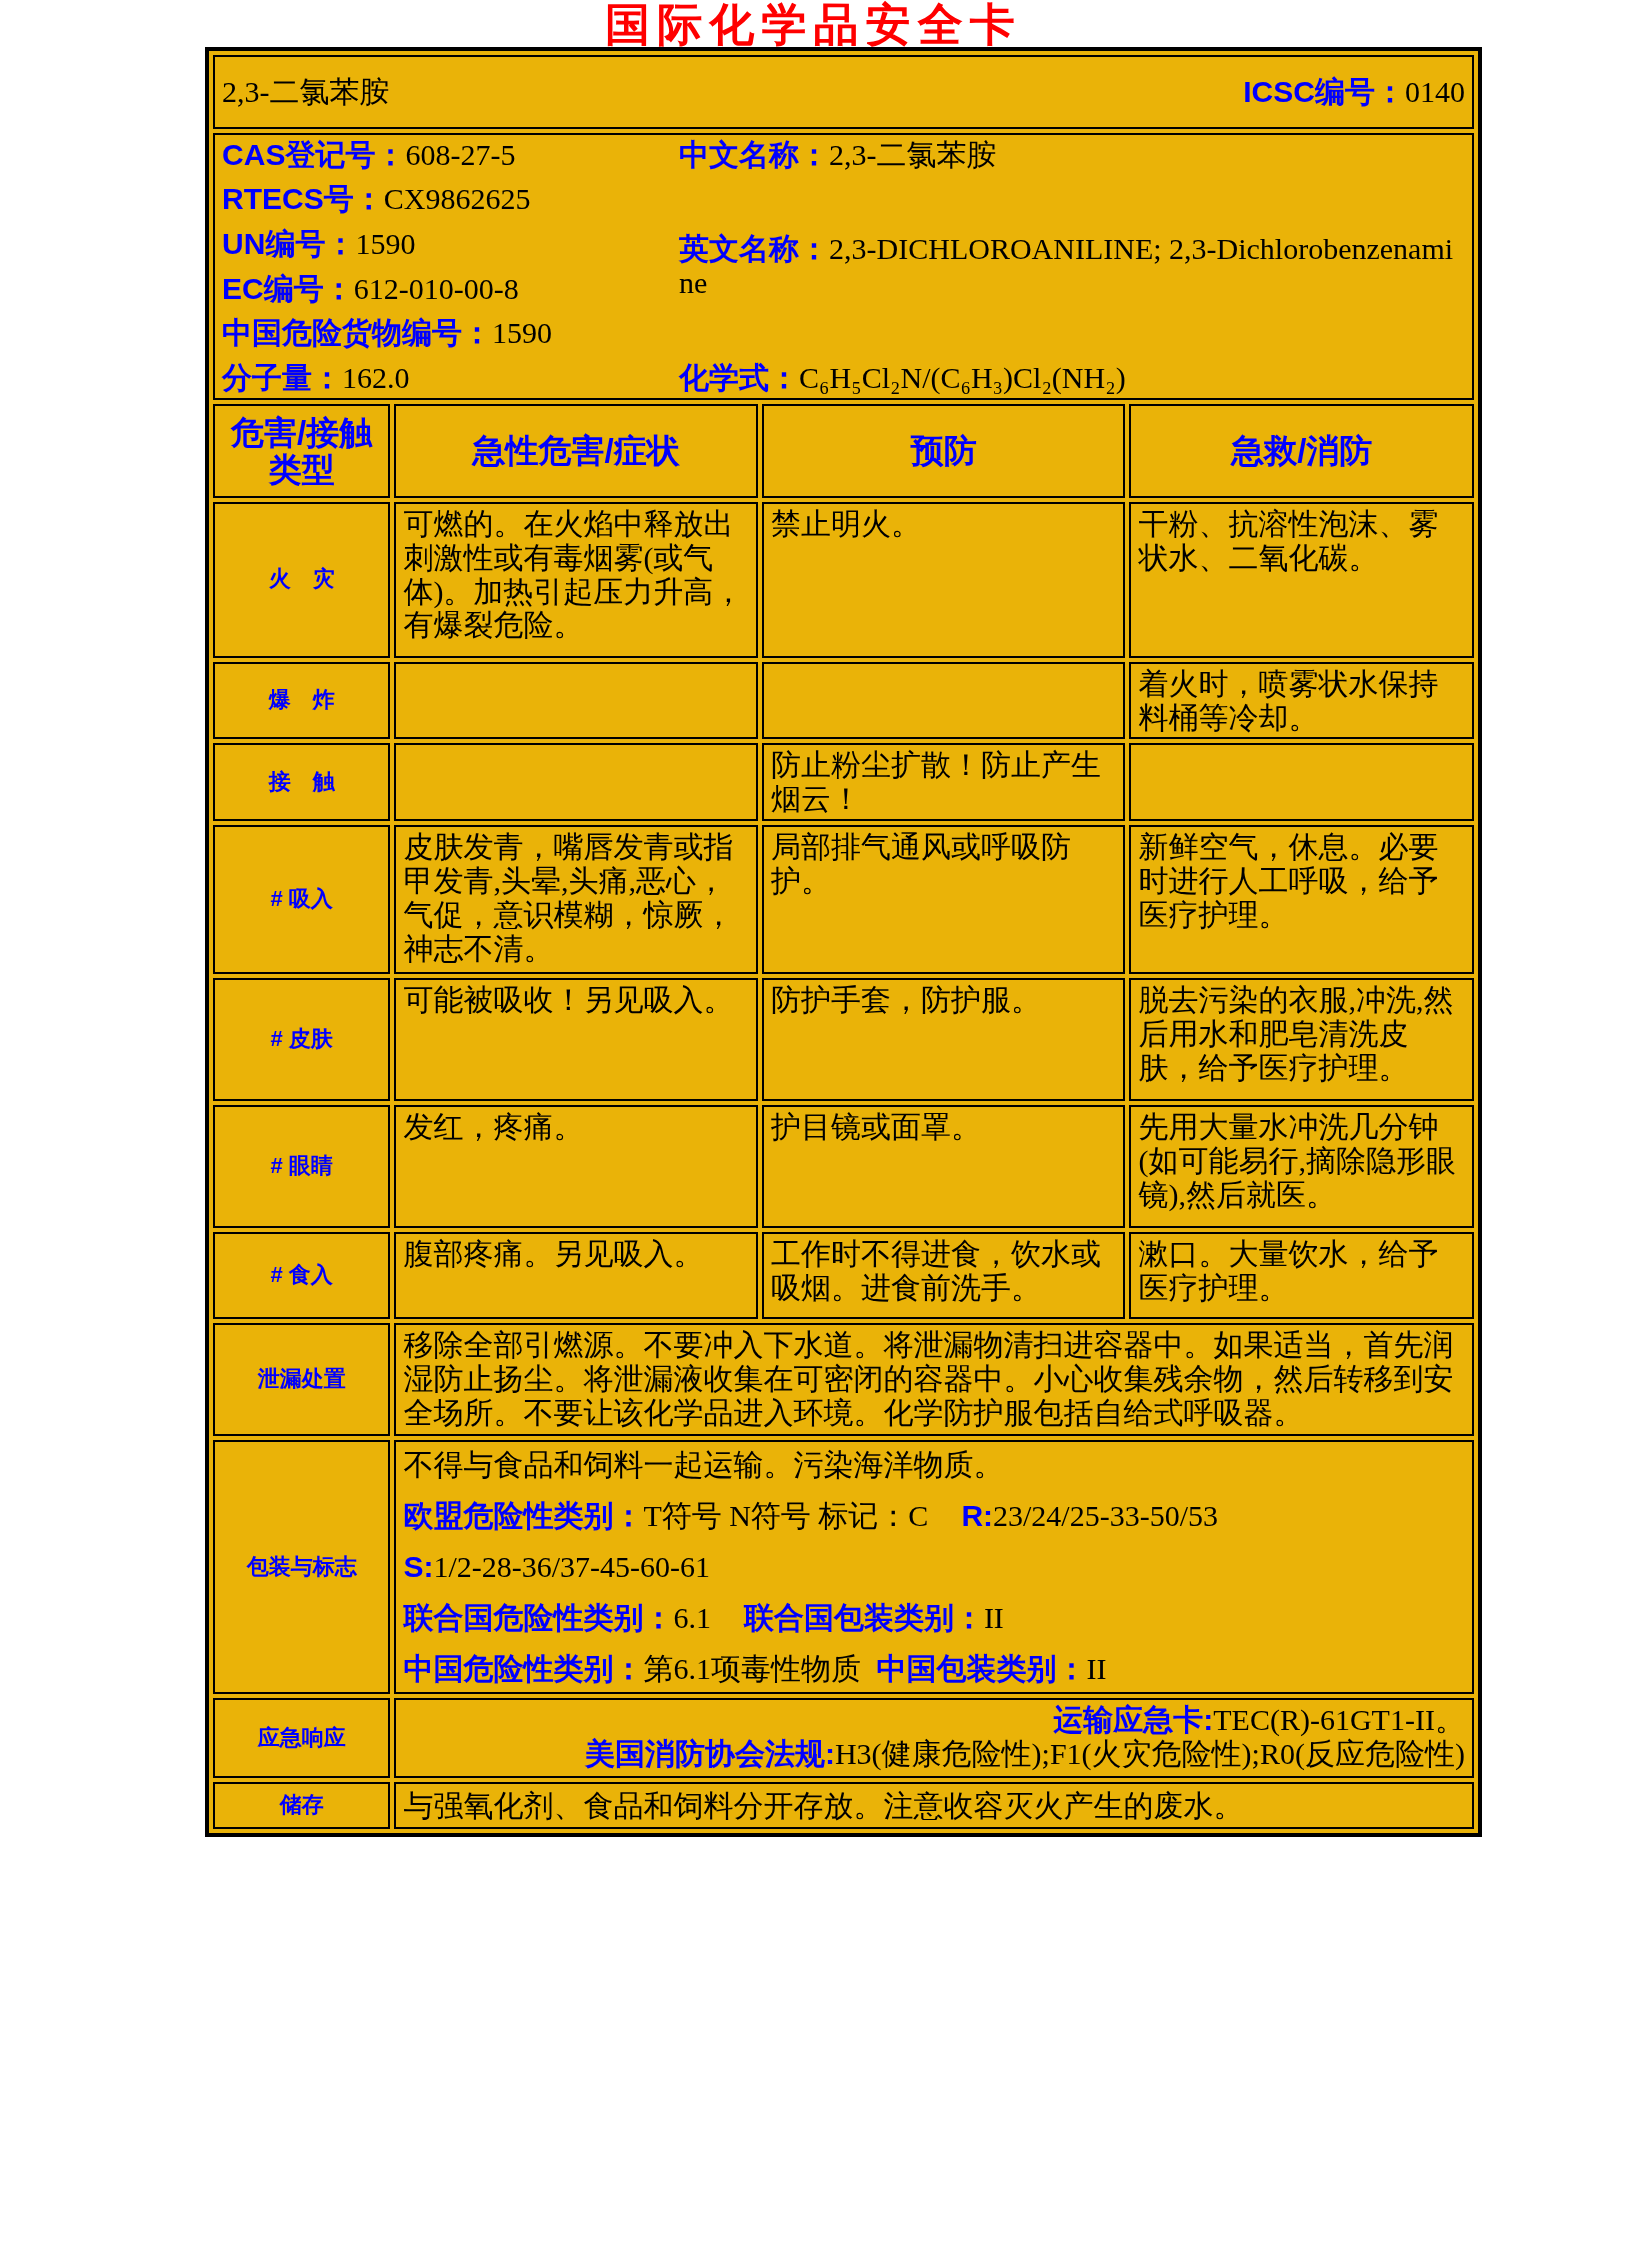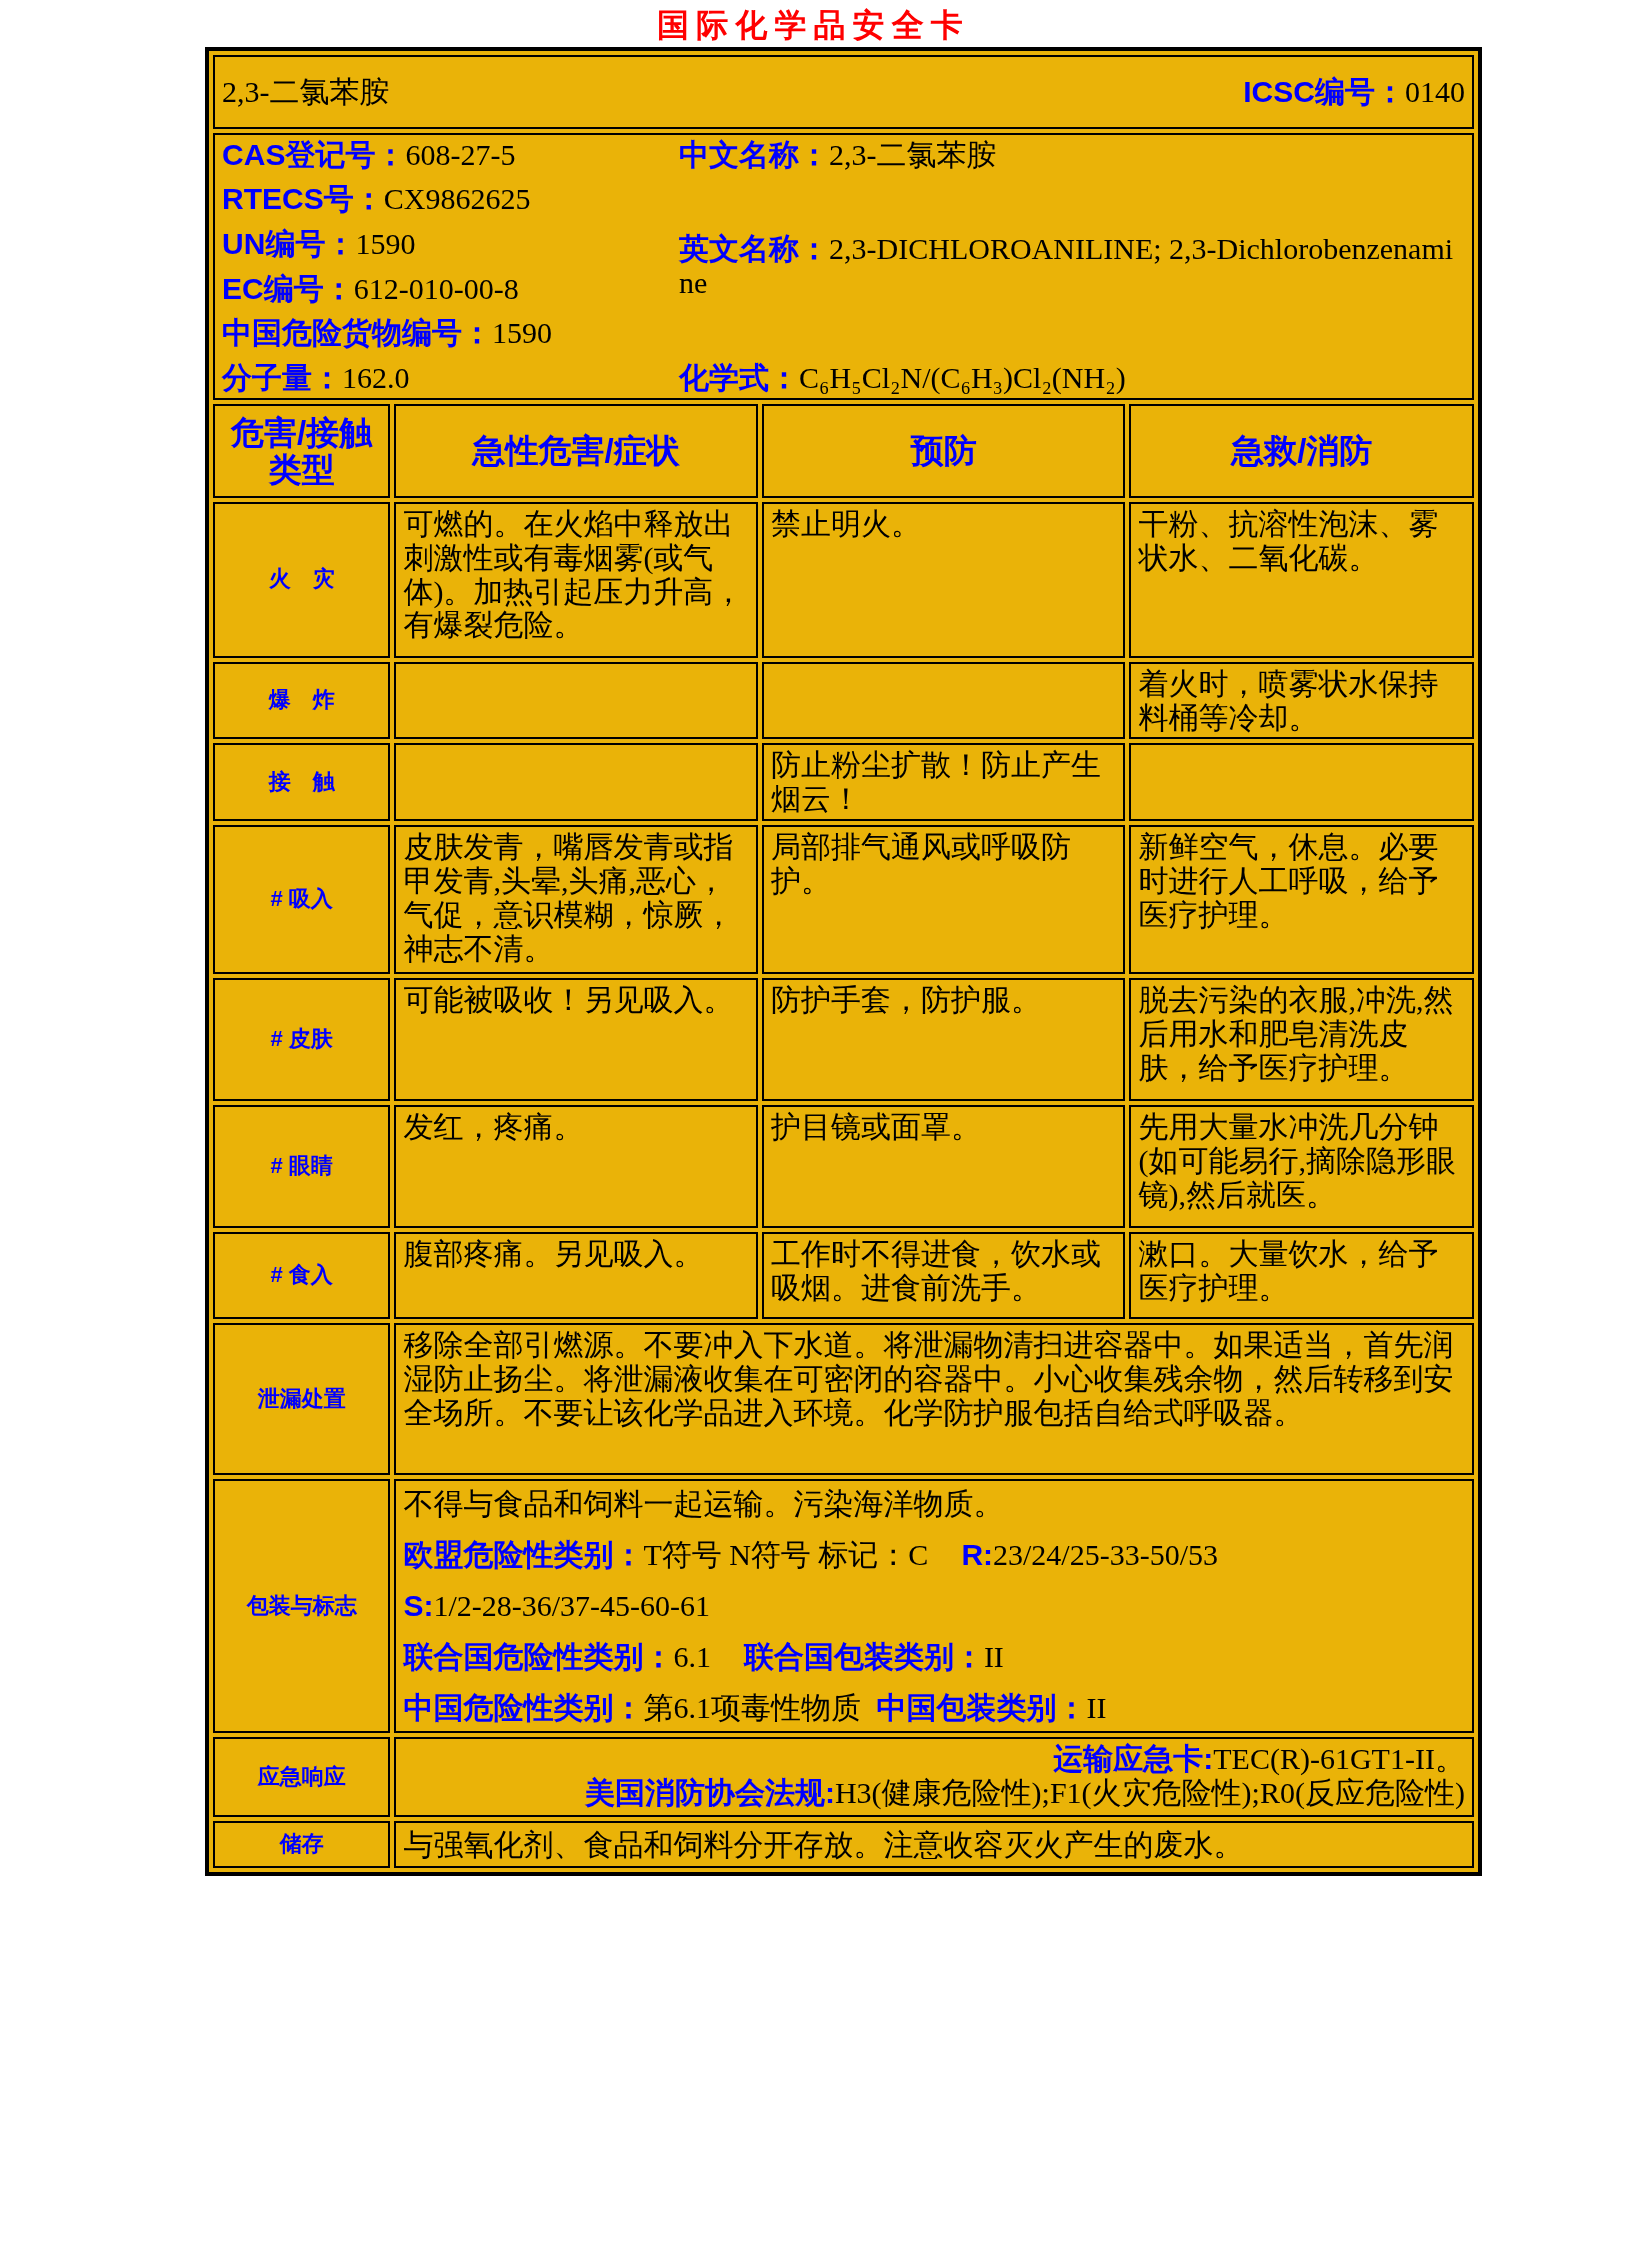--- a/index.html
+++ b/index.html
@@ -6,21 +6,21 @@
   body{
     width:1627px;min-height:2261px;
     font-family:"Liberation Serif",serif;
     color:#000;
     -webkit-font-smoothing:antialiased;
   }
   .page-title{
     text-align:center;
     color:#ff0000;
     font-weight:bold;
-    font-size:32px;
+    font-size:45px;
     letter-spacing:7.1px;
     font-family:"Liberation Serif",serif;
     padding-top:2.9px;
     height:44px;
     line-height:44px;
   }
   .card{
     margin-left:205px;
     width:1277px;
     border:4.3px solid #000;
@@ -64,21 +64,21 @@
   .r-name td{height:74px;vertical-align:middle;}
   .r-id td{height:267px;}
   .r-head th{height:94px;}
   .r-fire td{height:156px;}
   .r-expl td{height:76px;}
   .r-cont td{height:76px;}
   .r-inh td{height:149px;}
   .r-skin td{height:123px;}
   .r-eye td{height:123px;margin-top:47px;}
   .r-ing td{height:87px;}
-  .r-spill td{height:152px;}
+  .r-spill td{height:113px;}
   .r-pack td{height:254px;}
   .r-emer td{height:80px;}
   .r-stor td{height:47px;vertical-align:middle;}
   .name-flex{
     display:flex;justify-content:space-between;align-items:center;
     width:100%;
   }
   .id-flex{display:flex;width:100%;height:257px;}
   .id-left{
     width:457px;flex:0 0 457px;

